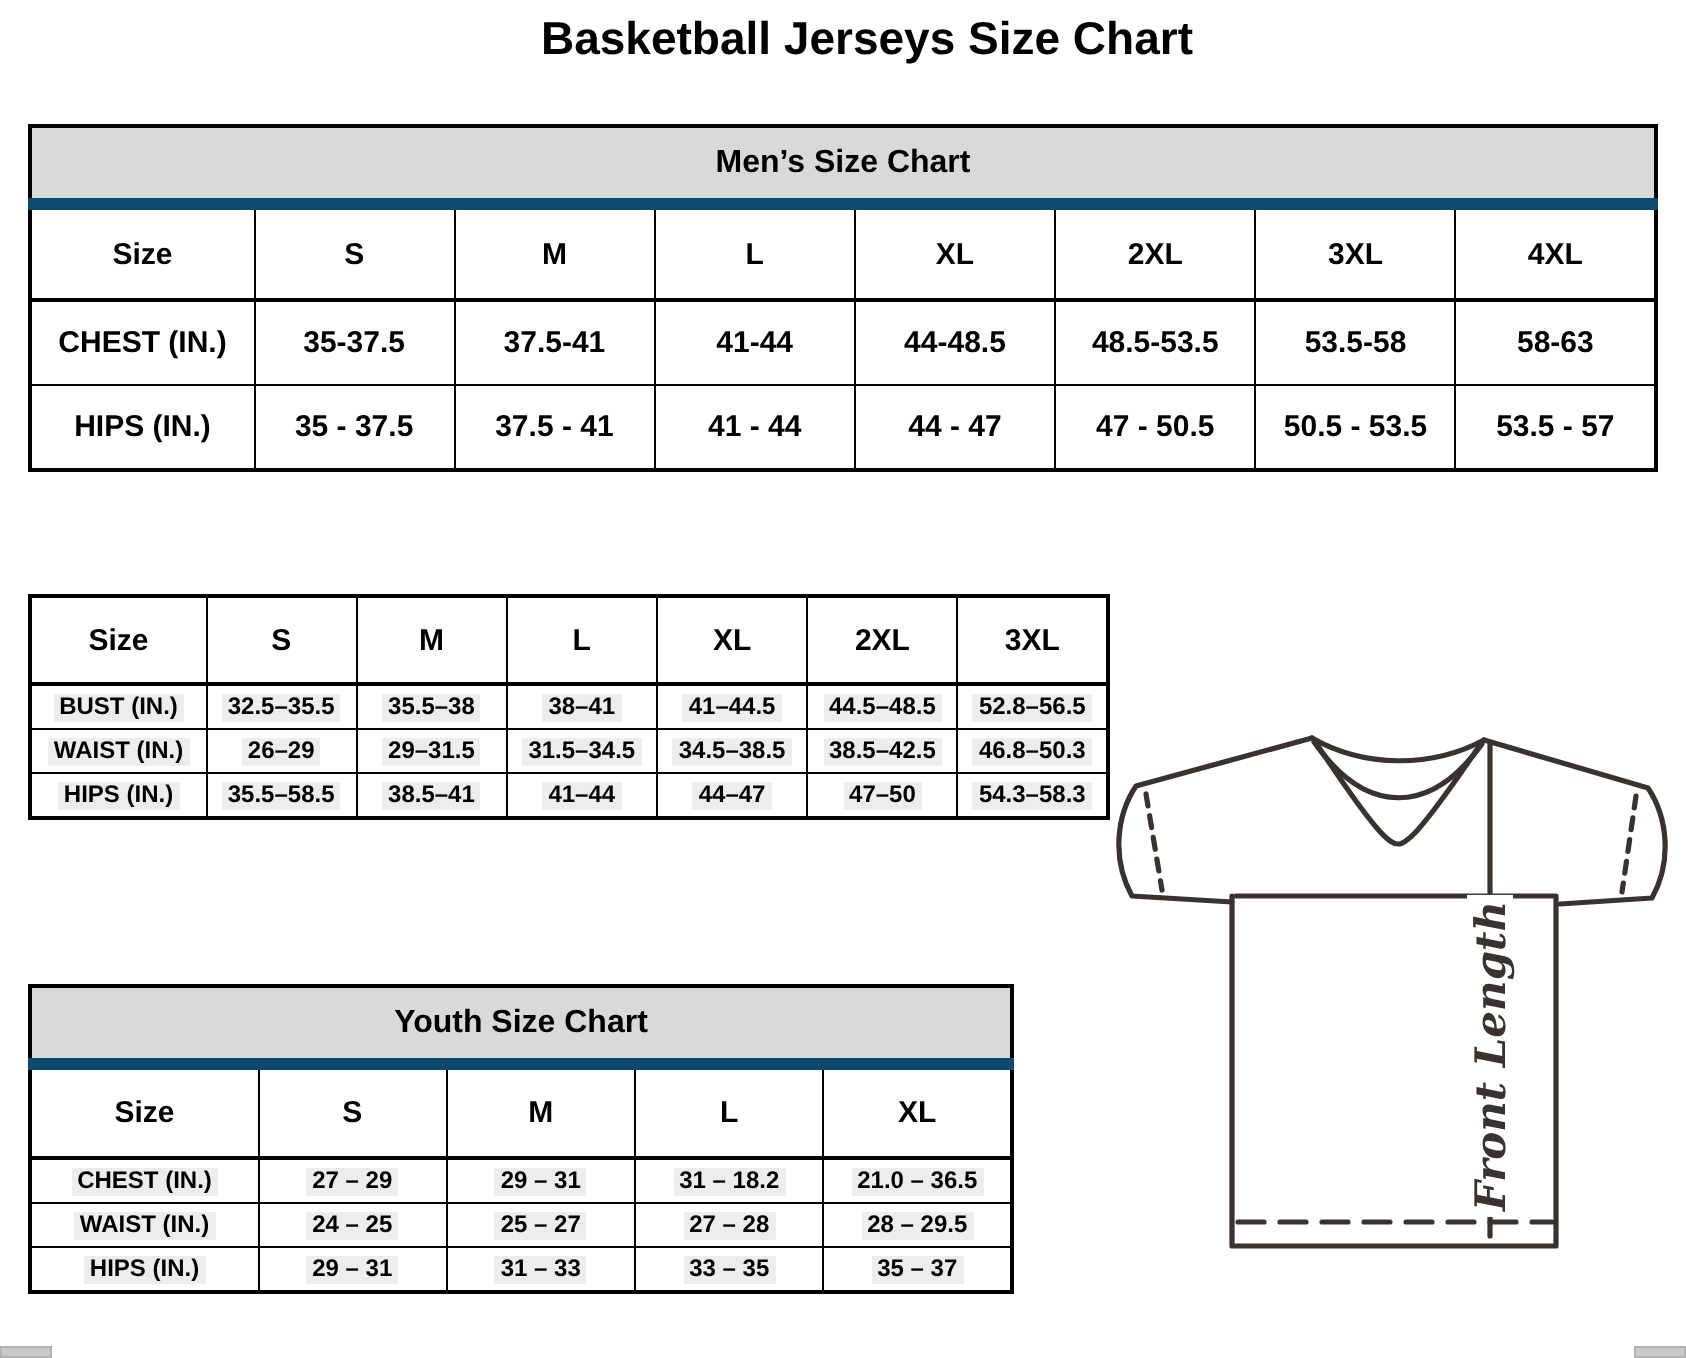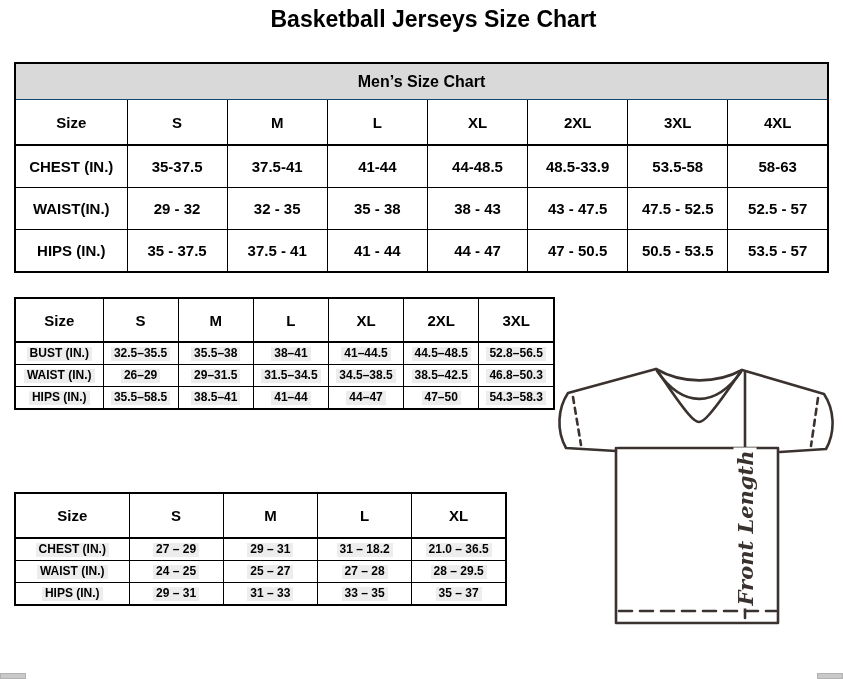--- a/index.html
+++ b/index.html
@@ -16,21 +16,21 @@
   .tblwrap{position:absolute;}
   .tblwrap table{
     border-collapse:collapse;table-layout:fixed;width:100%;
     border:2px solid #000;background:#fff;
   }
   .tblwrap td{
     border:1px solid #000;text-align:center;vertical-align:middle;
     font-weight:bold;padding:0;overflow:hidden;white-space:nowrap;
   }
   tr.titlebar td{
-    background:#d9d9d9;border-bottom:1px solid #0c4a6e;font-size:16px;height:35px;
+    background:#d9d9d9;border-bottom:6px solid #0c4a6e;font-size:16px;height:35px;
   }
   
   .mens{left:14px;top:62px;width:815px;}
   .mens tr.colhead td{height:44px;font-size:15px;border-bottom:2px solid #000;}
   .mens tr.datarow td{height:41px;font-size:15px;}
   .mens td.lab{font-size:14px;}
   
   .womens{left:14px;top:297px;width:541px;}
   .womens tr.colhead td{height:42px;font-size:15px;border-bottom:2px solid #000;}
   .womens tr.datarow td{height:21px;font-size:12px;}
@@ -92,33 +92,23 @@
       <td>2XL</td>
       <td>3XL</td>
       <td>4XL</td>
     </tr>
     <tr class="datarow">
       <td class="lab">CHEST (IN.)</td>
       <td>35-37.5</td>
       <td>37.5-41</td>
       <td>41-44</td>
       <td>44-48.5</td>
-      <td>48.5-33.9</td>
+      <td>48.5-53.5</td>
       <td>53.5-58</td>
       <td>58-63</td>
-    </tr>
-    <tr class="datarow">
-      <td class="lab">WAIST(IN.)</td>
-      <td>29 - 32</td>
-      <td>32 - 35</td>
-      <td>35 - 38</td>
-      <td>38 - 43</td>
-      <td>43 - 47.5</td>
-      <td>47.5 - 52.5</td>
-      <td>52.5 - 57</td>
     </tr>
     <tr class="datarow">
       <td class="lab">HIPS (IN.)</td>
       <td>35 - 37.5</td>
       <td>37.5 - 41</td>
       <td>41 - 44</td>
       <td>44 - 47</td>
       <td>47 - 50.5</td>
       <td>50.5 - 53.5</td>
       <td>53.5 - 57</td>
@@ -182,20 +172,23 @@
 <div class="tblwrap youth">
   <table>
     <colgroup>
         <col style="width:114px">
         <col>
         <col>
         <col>
         <col>
       </colgroup>
     <tbody>
+        <tr class="titlebar">
+      <td colspan="5">Youth Size Chart</td>
+    </tr>
     <tr class="colhead">
       <td>Size</td>
       <td>S</td>
       <td>M</td>
       <td>L</td>
       <td>XL</td>
     </tr>
     <tr class="datarow">
       <td class="lab"><span class="hl">CHEST (IN.)</span></td>
       <td><span class="hl">27 – 29</span></td>

